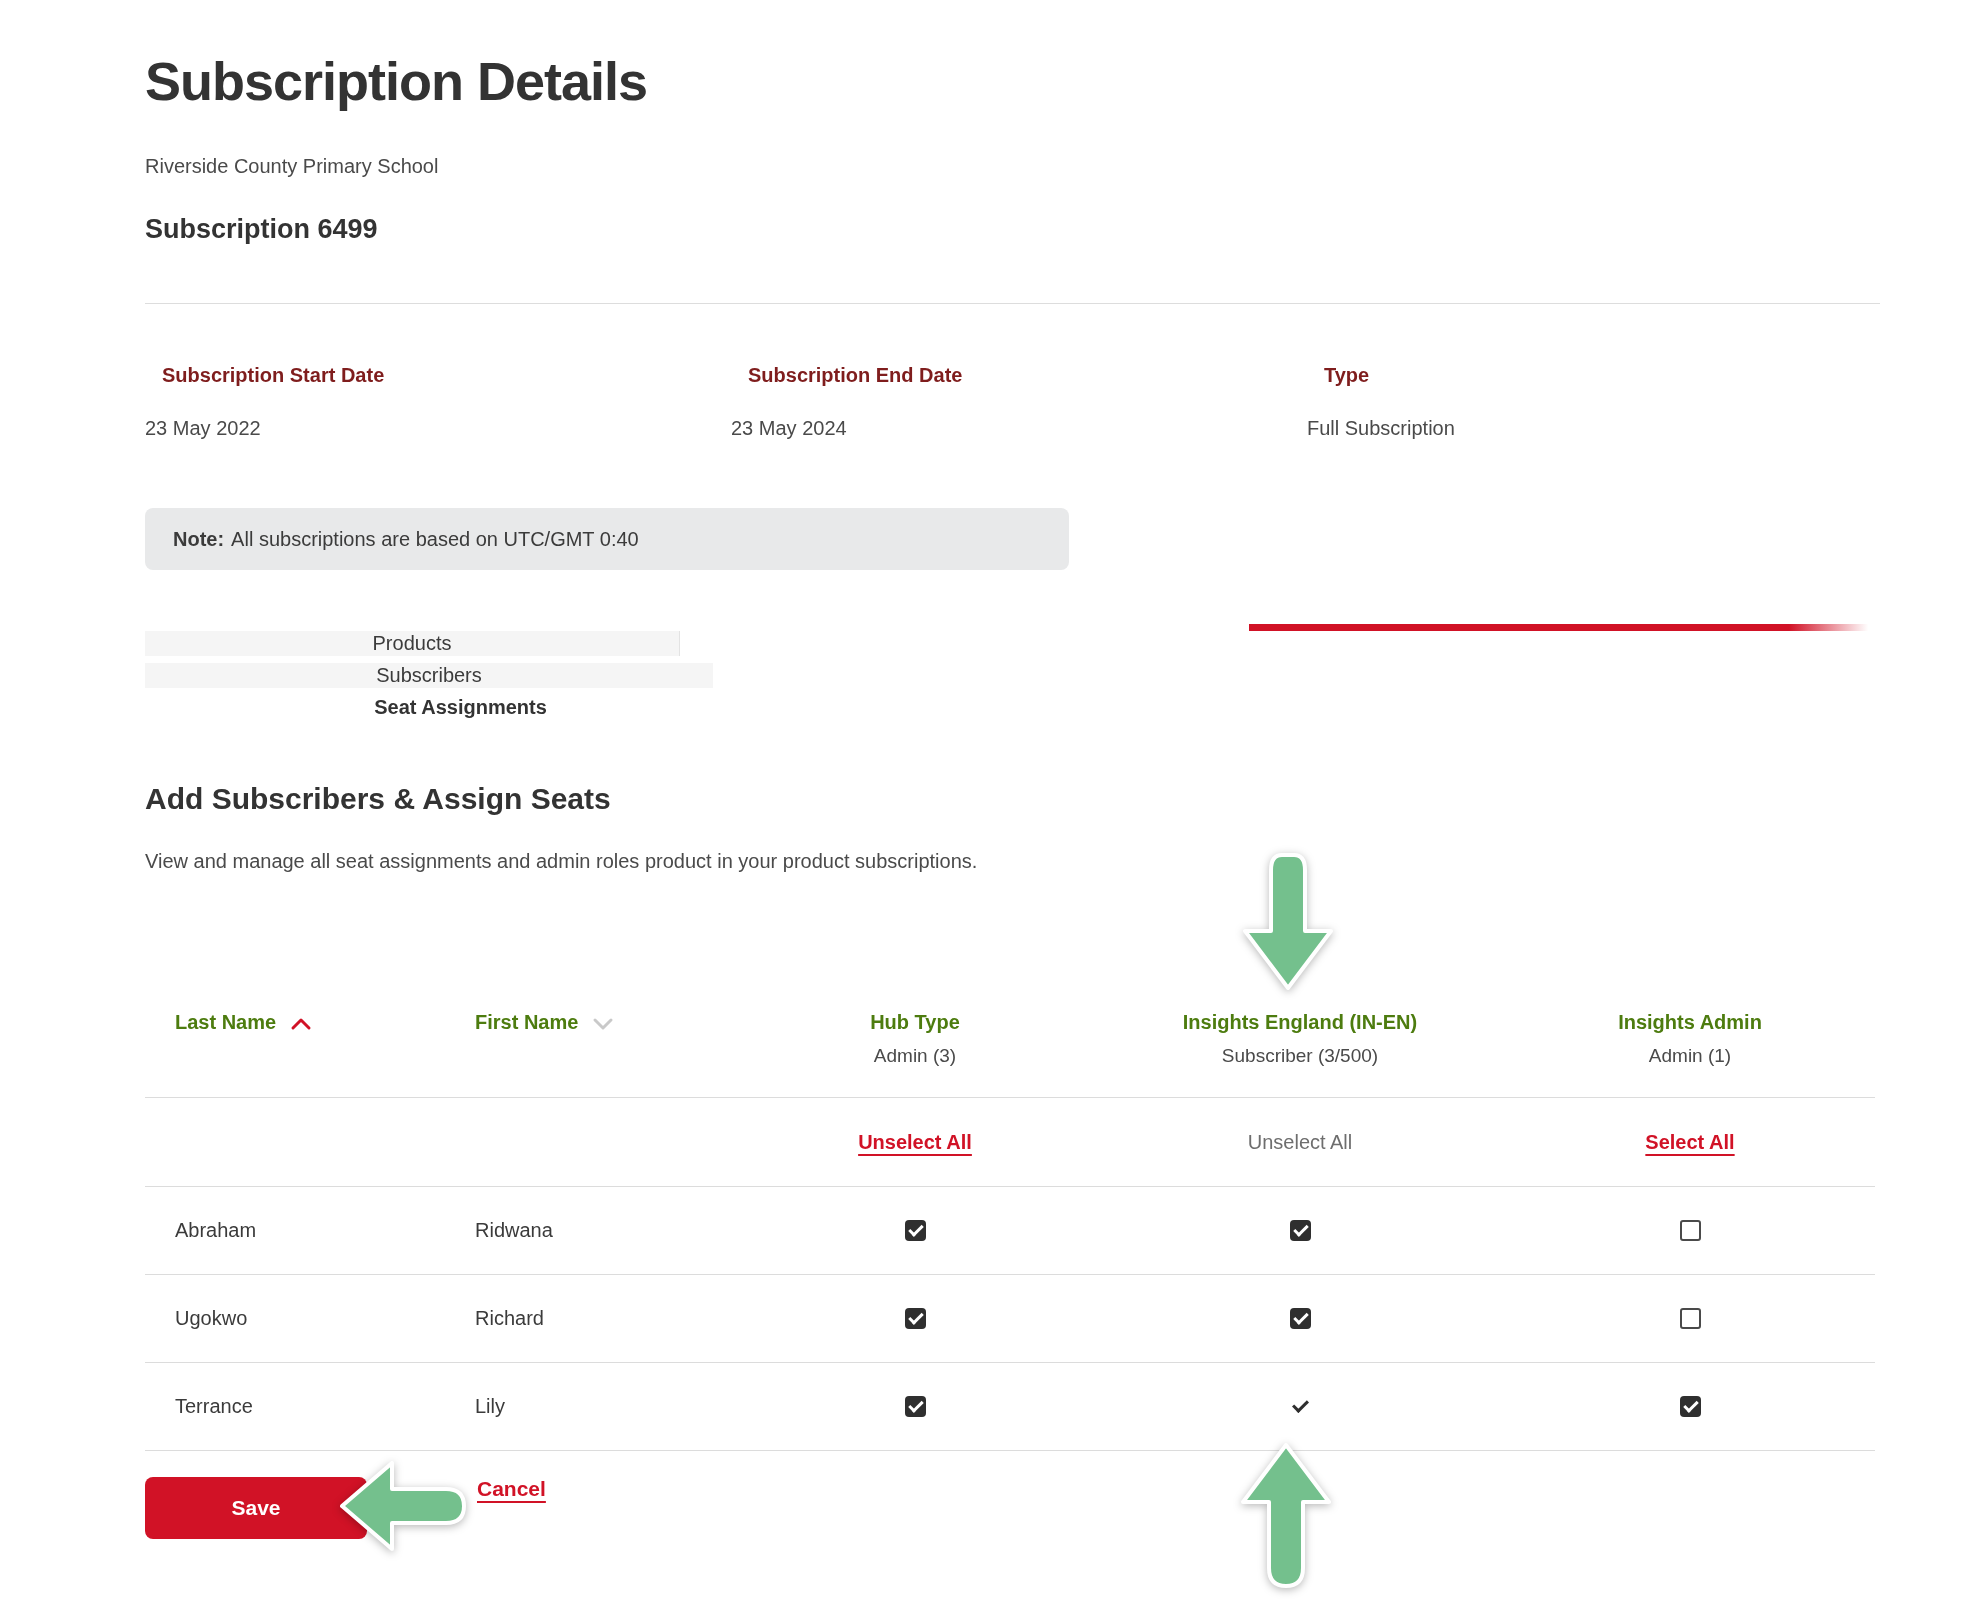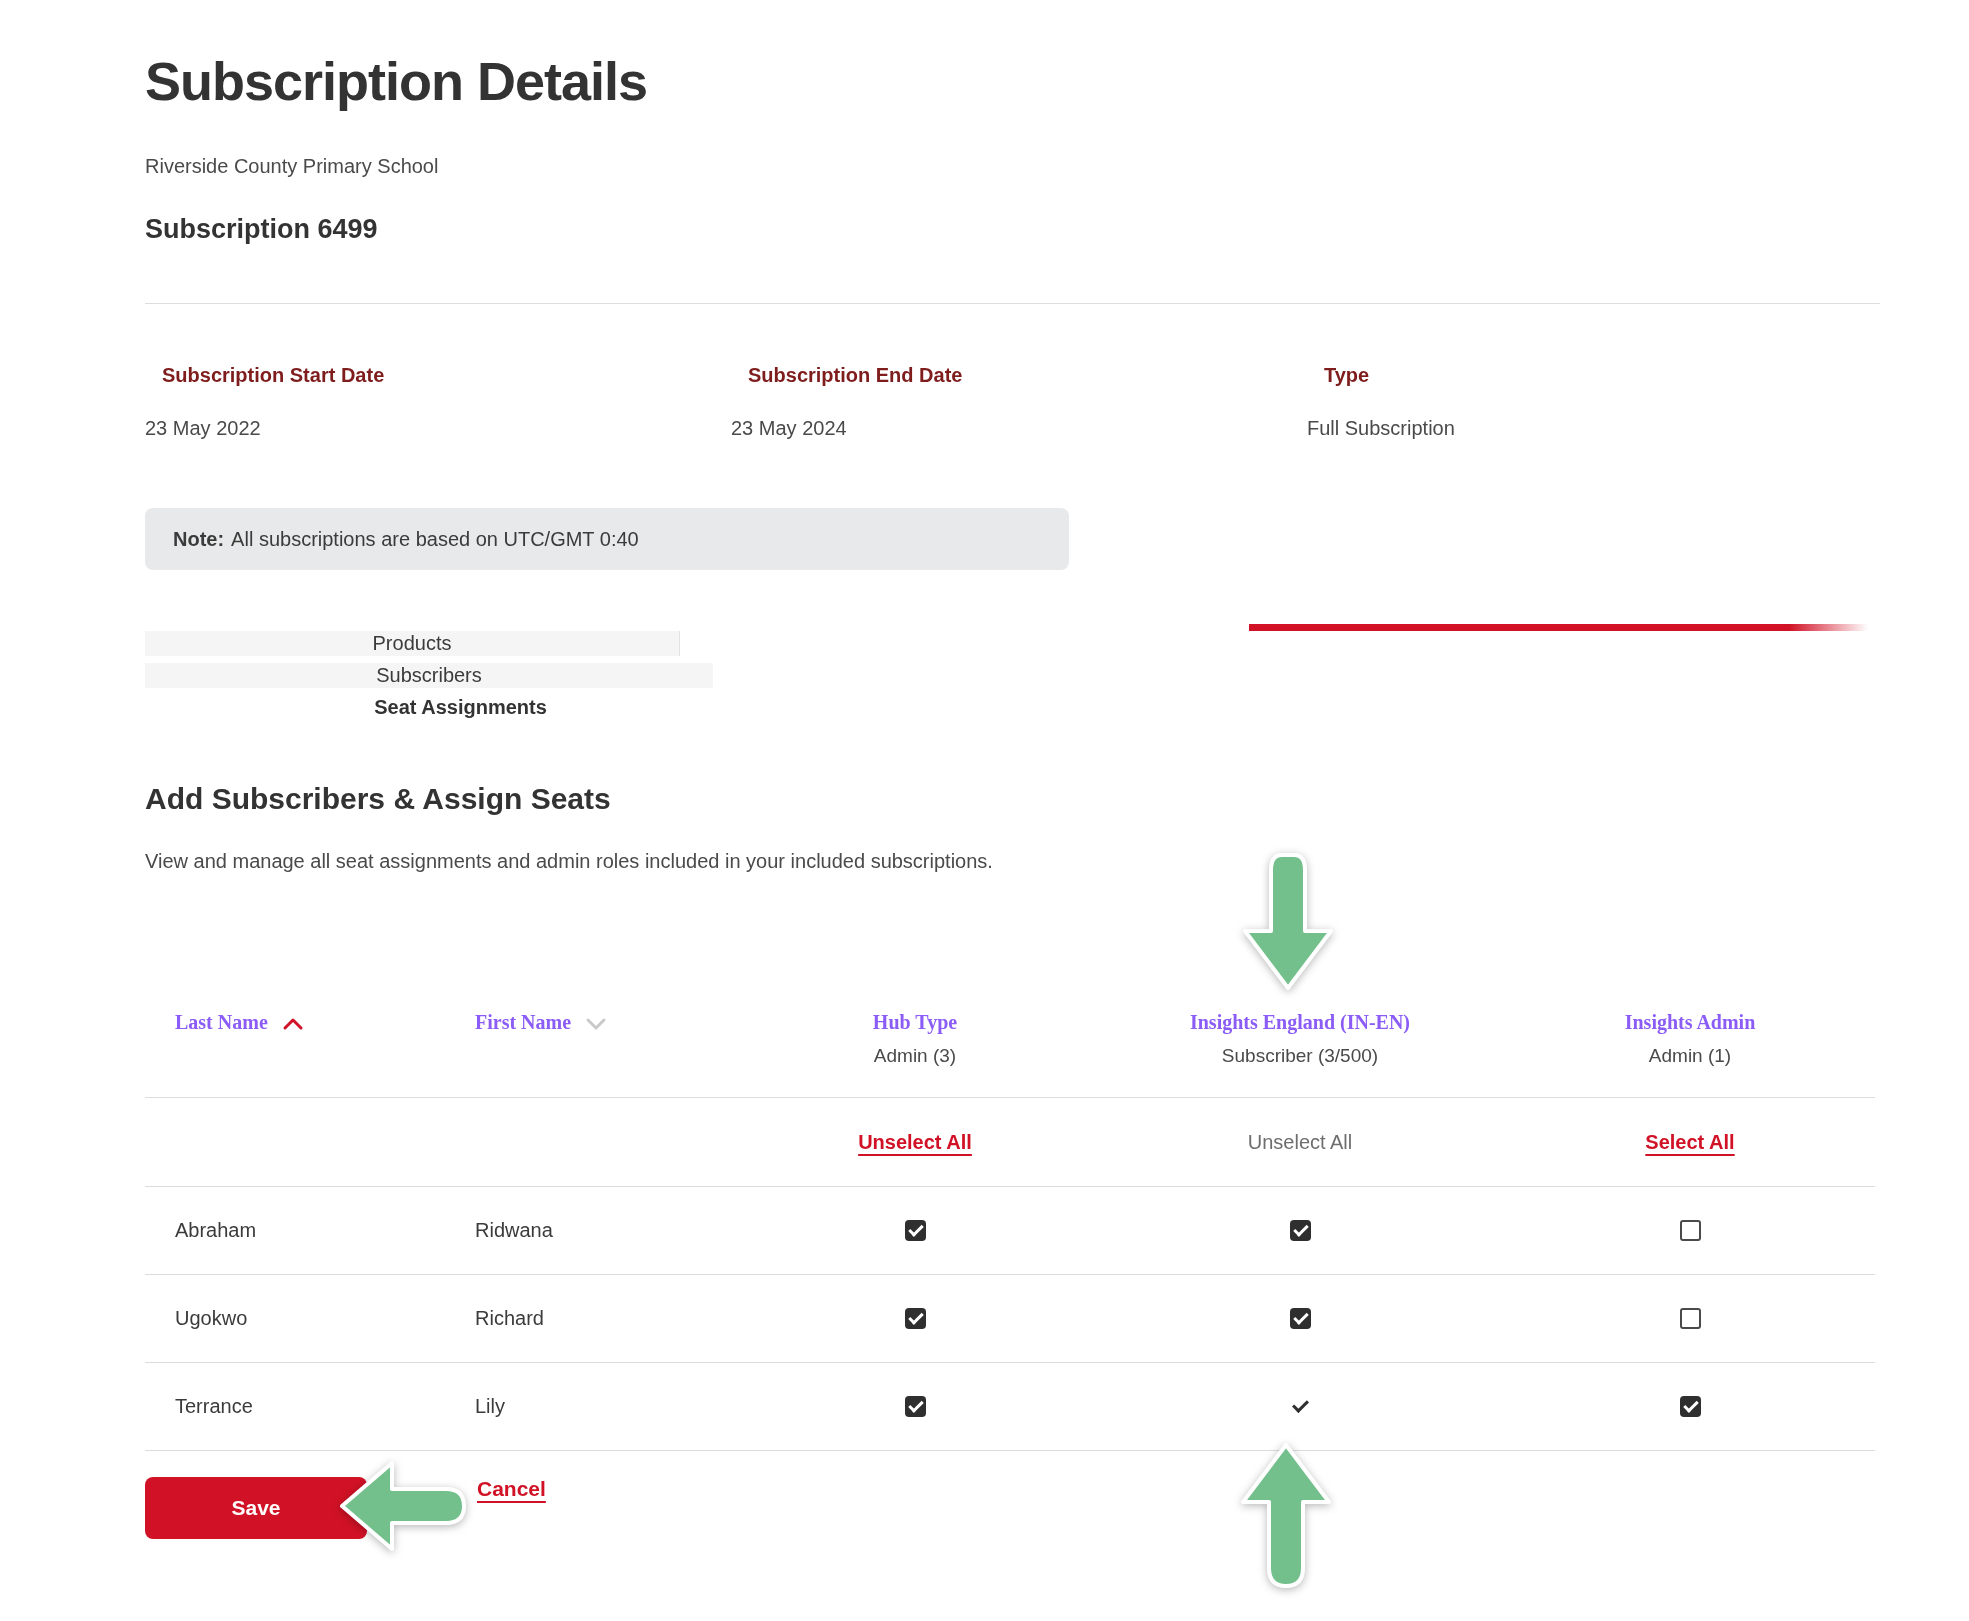--- a/index.html
+++ b/index.html
@@ -44,21 +44,21 @@
     position:absolute; top:0; left:1104px; width:720px; height:7px;
     background:linear-gradient(to right, #d11226 0%, #d11226 75%, rgba(209,18,38,0) 86%);
   }
 
   .section-heading { margin-top:62px; font-size:30px; font-weight:800; color:#333333; }
   .section-desc { margin-top:34px; font-size:20px; color:#4a4a4a; }
 
   .seat-table { margin-top:130px; width:1730px; }
   .grid-row { display:grid; grid-template-columns:300px 290px 360px 410px 370px; align-items:center; }
   .thead { padding-top:8px; height:95px; border-bottom:1px solid #dcdcdc; align-items:start; }
-  .th { font-size:20px; font-weight:800; color:#8b5cf6;font-family:Liberation Serif, serif; }
+  .th { font-size:20px; font-weight:800; color:#4d7c0f; }
   .th-left { padding-left:30px; display:flex; align-items:center; gap:14px; cursor:pointer; }
   .th-center { text-align:center; }
   .th-sub { margin-top:11px; font-size:19px; font-weight:400; color:#4a4a4a; text-align:center; }
   .sort-icon { display:inline-flex; margin-top:3px; }
 
   .bulk-row { height:89px; border-bottom:1px solid #dcdcdc; }
   .bulk { text-align:center; font-size:20px; }
   .bulk a { cursor:pointer; }
   .bulk .enabled { color:#d11226; font-weight:800; text-decoration:underline; text-underline-offset:5px; text-decoration-thickness:2px; }
   .bulk .disabled { color:#6e6e6e; font-weight:400; text-decoration:none; }
@@ -127,21 +127,21 @@
   </div>
 
   <div class="tab-bar">
     <div class="tab-indicator"></div>
     <div class="tab tab-products">Products</div>
     <div class="tab tab-subscribers">Subscribers</div>
     <div class="tab tab-active">Seat Assignments</div>
   </div>
 
   <h3 class="section-heading">Add Subscribers &amp; Assign Seats</h3>
-  <div class="section-desc">View and manage all seat assignments and admin roles included in your included subscriptions.</div>
+  <div class="section-desc">View and manage all seat assignments and admin roles product in your product subscriptions.</div>
 
   <div class="seat-table">
 
     <div class="grid-row thead">
       <div class="th th-left">
         <span>Last Name</span>
         <span class="sort-icon">
           <svg width="22" height="14" viewBox="0 0 22 14">
               <polyline points="3,11 11,3 19,11" fill="none" stroke="#d11226" stroke-width="3" stroke-linecap="round" stroke-linejoin="round"></polyline>
             </svg>

